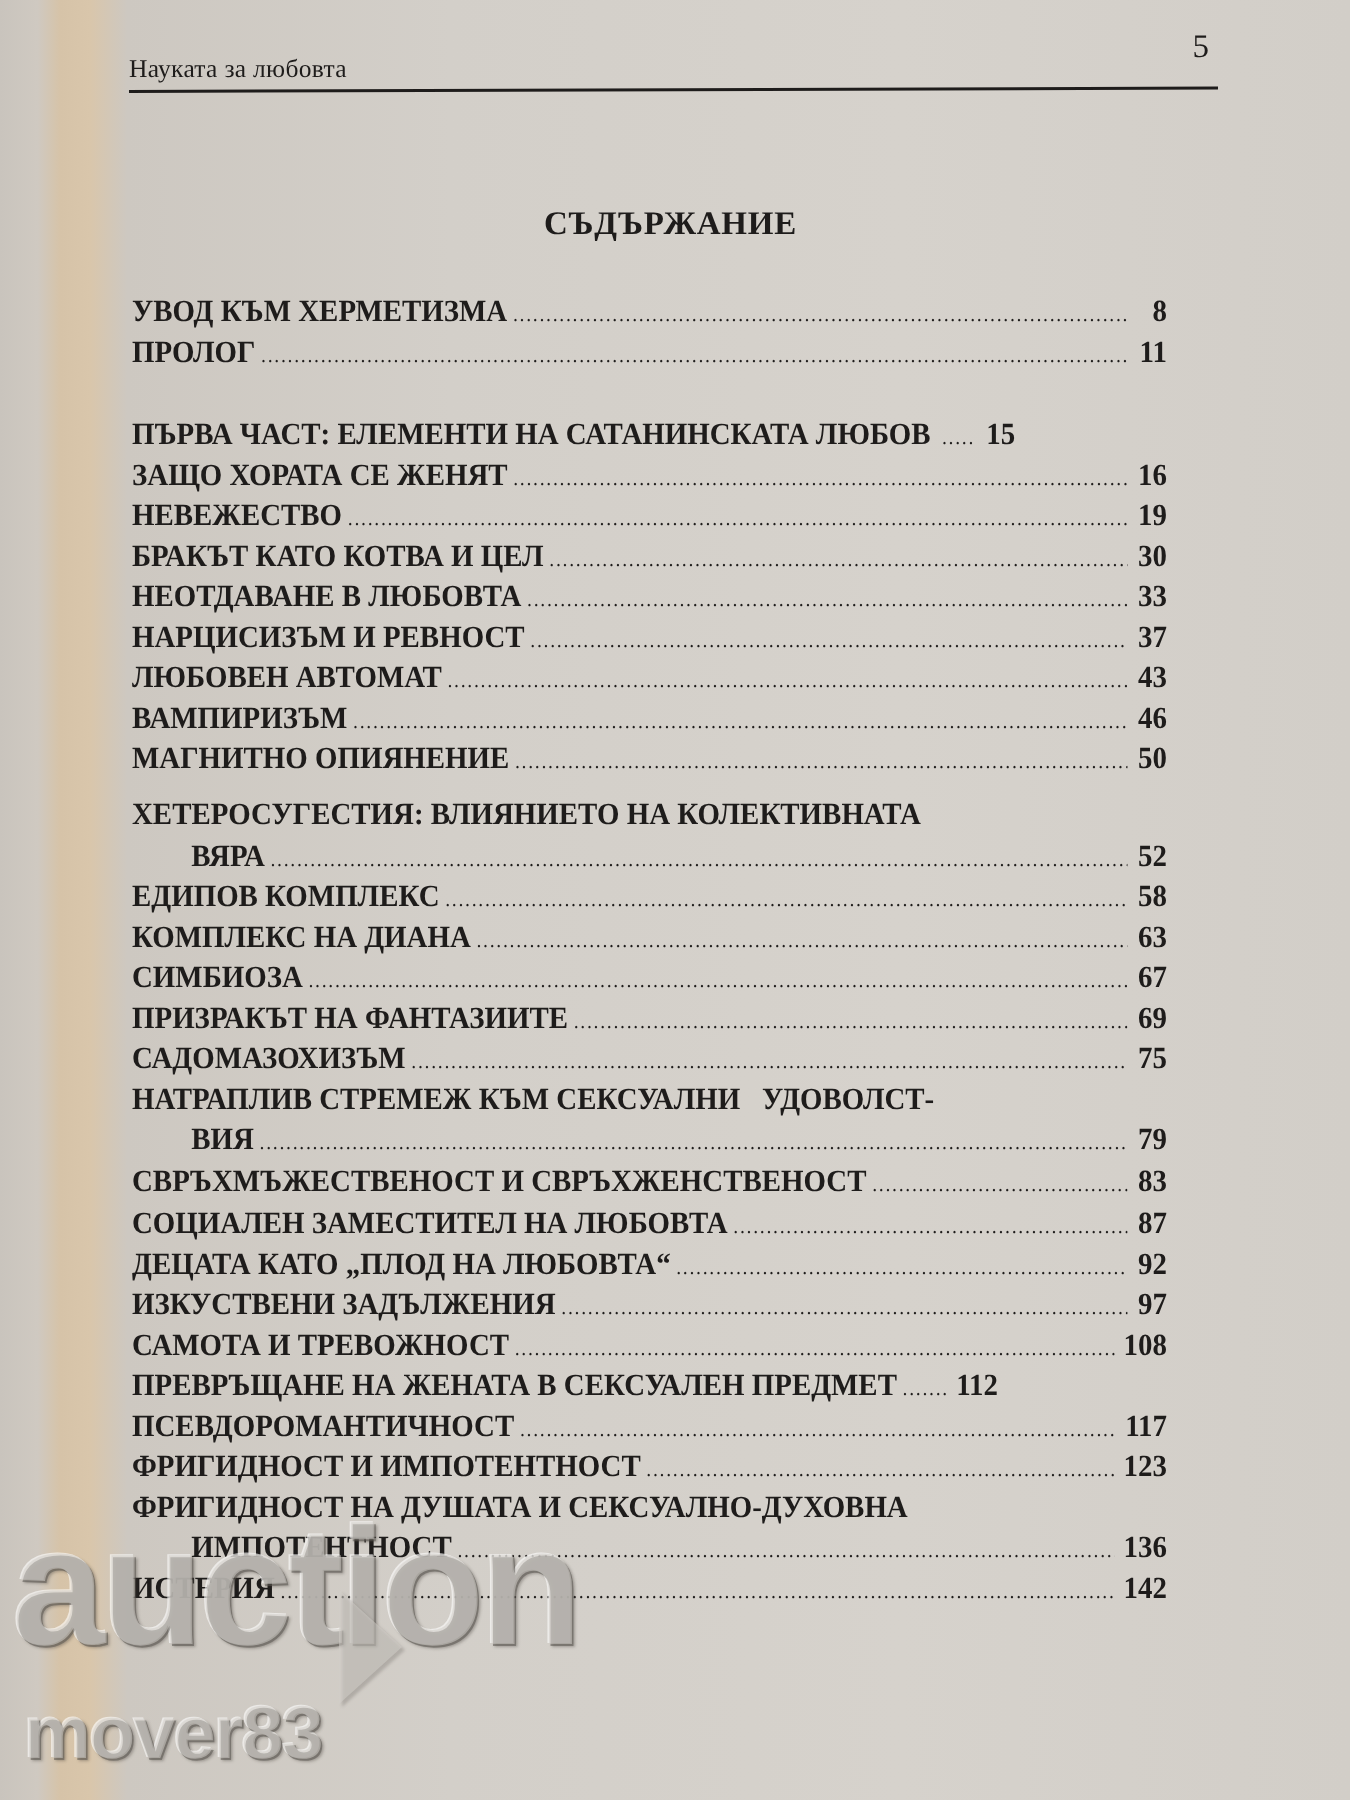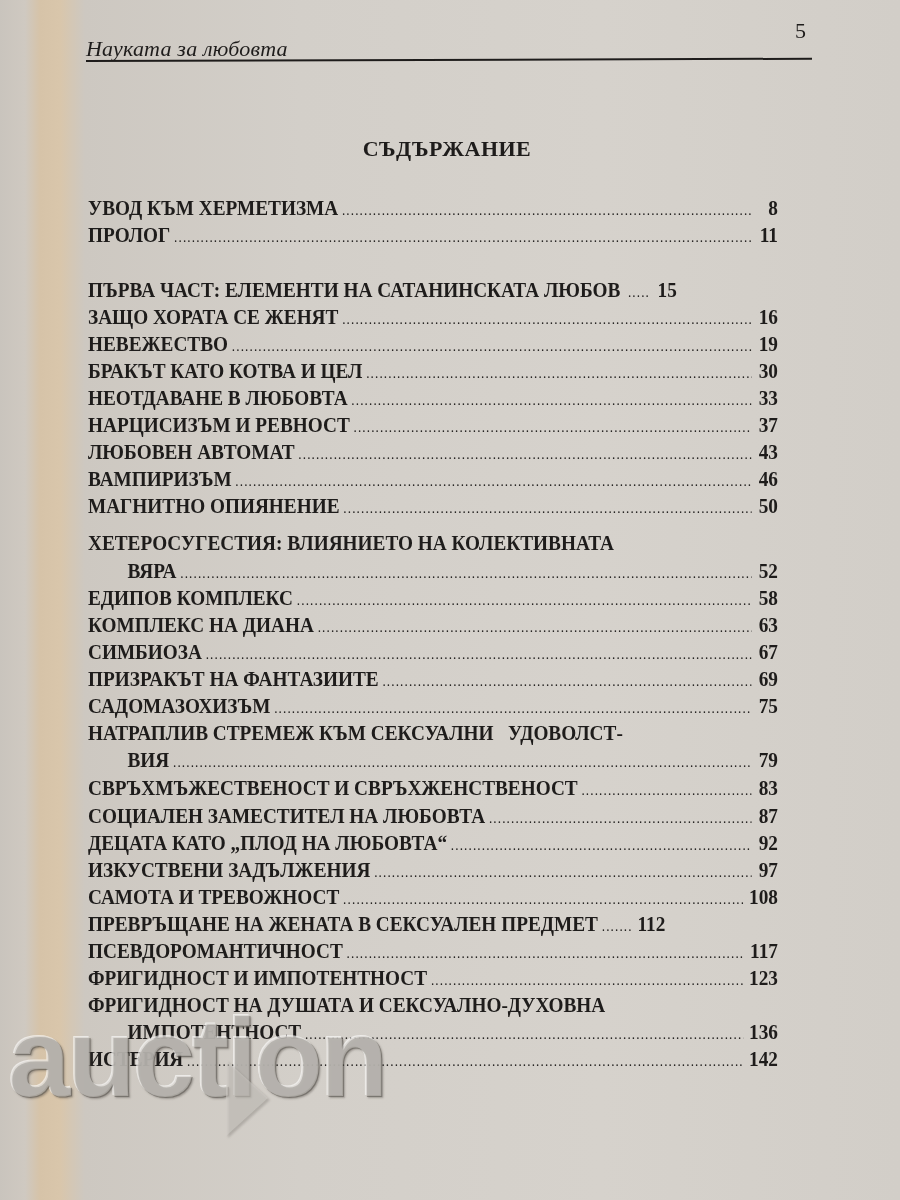--- a/index.html
+++ b/index.html
@@ -5,21 +5,21 @@
   html, body { margin: 0; padding: 0; }
   body {
     width: 900px; height: 1200px; overflow: hidden; position: relative;
     background: linear-gradient(90deg, #c9c4bd 0px, #cfc9c1 25px, #d6c3a8 40px, #d9c6ab 60px, #cdc8c1 85px, #d3cfc9 300px, #d6d2cc 600px, #d2cec8 900px);
     font-family: "Liberation Serif", "DejaVu Serif", serif;
     color: #1e1c1b;
   }
   .page { position: absolute; inset: 0; }
   .running-head {
     position: absolute; left: 86px; top: 36px;
-    font-style: italic; font-size: 22px; letter-spacing: 0.2px; text-align: center;
+    font-size: 17px; letter-spacing: 0.2px; text-align: center;
   }
   .page-num {
     position: absolute; left: 795px; top: 18px; font-size: 22px;
   }
   .head-rule {
     position: absolute; left: 86px; top: 60px; width: 726px; height: 0;
     border-top: 2.5px solid #1e1c1b; transform: rotate(-0.18deg); transform-origin: left;
   }
   .toc-title {
     position: absolute; left: 0; width: 900px; top: 136px; text-align: center;
@@ -219,13 +219,14 @@
 
     <div class="toc-entry" style="top:1046px">
         <span class="label">ИСТЕРИЯ</span>
         <span class="leader"></span>
         <span class="pg">142</span>
       </div>
   </div>
 
   <div class="watermark wm-auction">auction</div>
   <div class="wm-arrow"></div>
+  <div class="watermark wm-user">mover83</div>
 </div>
 
 </body></html>

